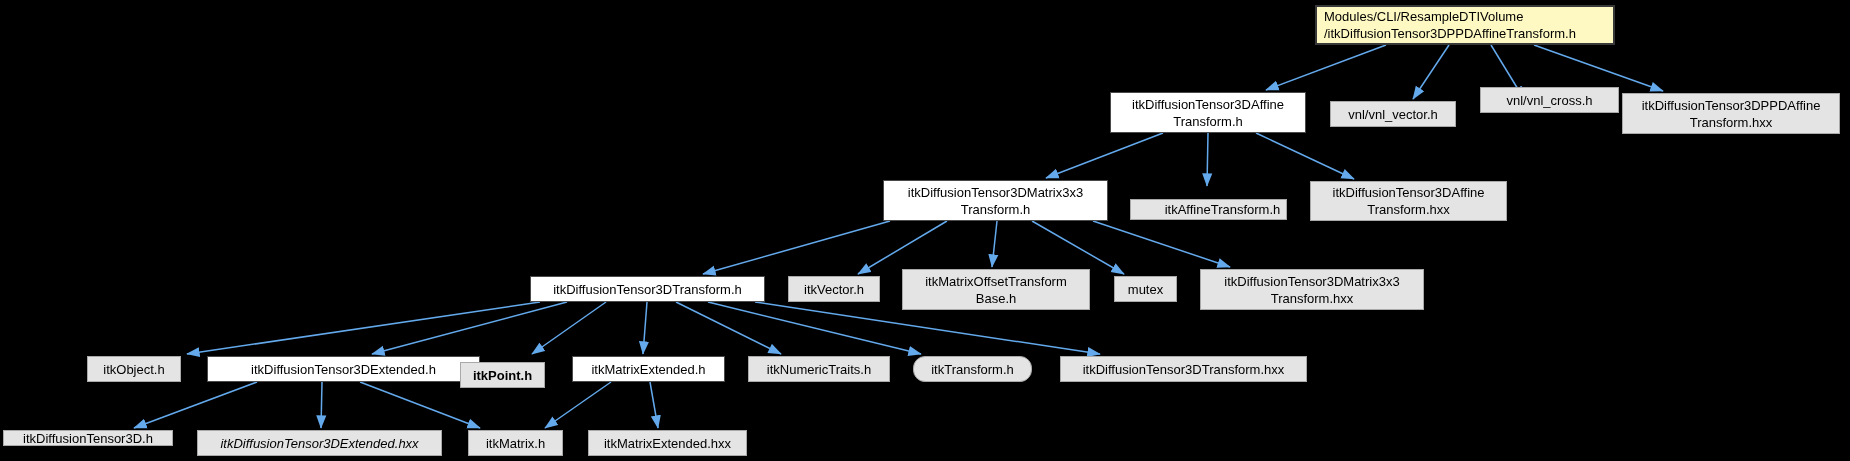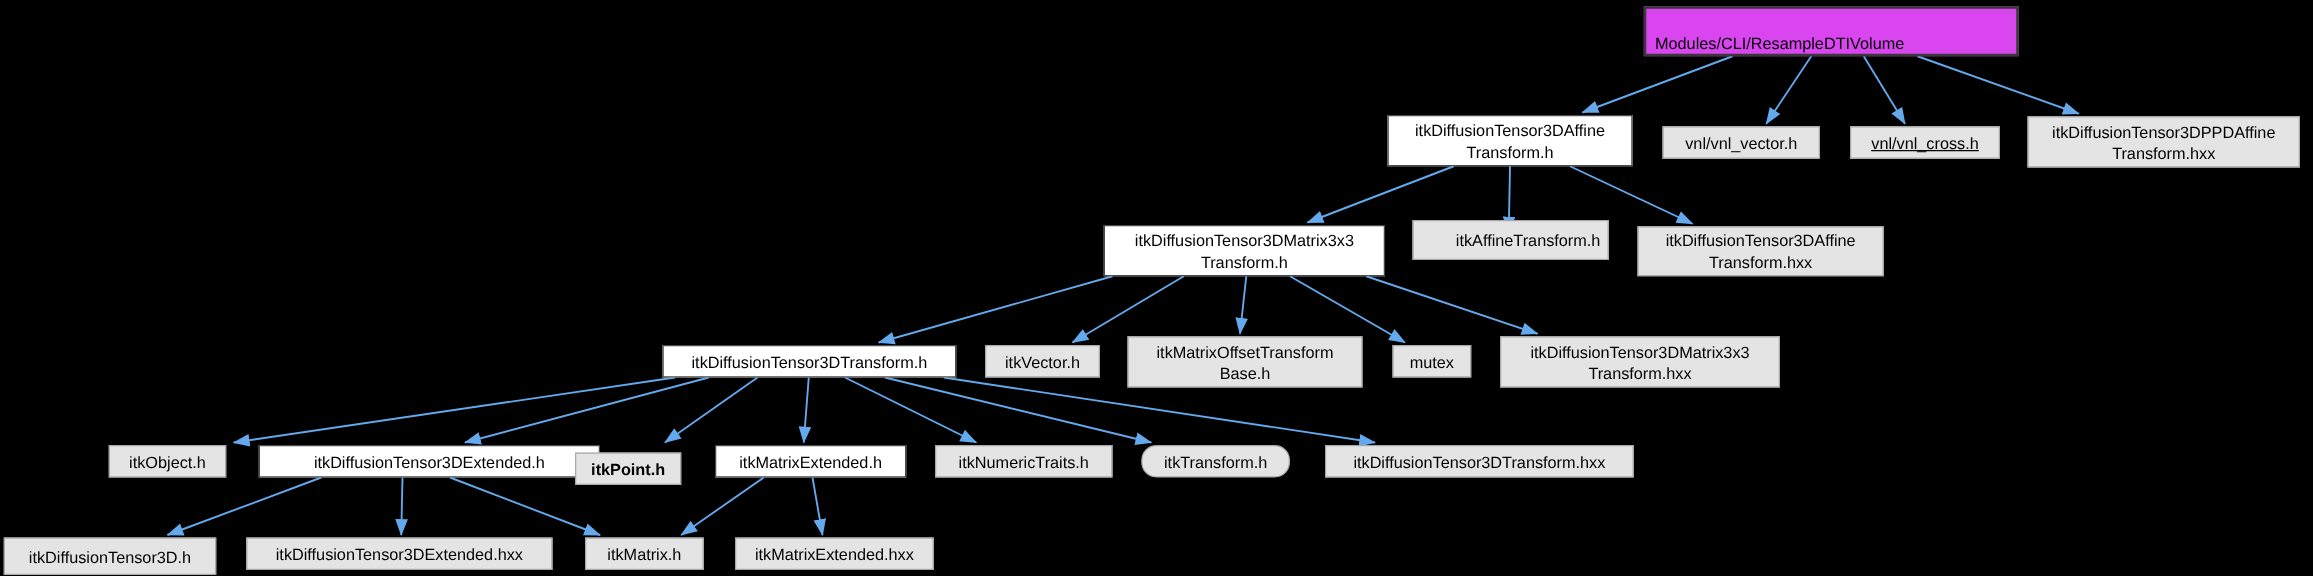--- a/index.html
+++ b/index.html
@@ -19,21 +19,21 @@
     box-sizing:border-box;
     display:flex; flex-direction:column;
     justify-content:center; align-items:center;
     font-size:13px; line-height:17px;
     color:#000;
     white-space:nowrap;
     z-index:2;
   }
   .node.internal { background:#ffffff; border:1.5px solid #4a4a4a; }
   .node.leaf     { background:#e4e4e4; border:1.5px solid #a9a9a9; }
-  .node.focal    { background:#d946ef; border:2px solid #383838;justify-content:flex-end; }
+  .node.focal    { background:#fef9c3; border:2px solid #383838; }
   .node.left     { align-items:flex-start; padding-left:7px; }
 </style>
 </head>
 <body style="background: rgb(0, 0, 0);">
 
 <div class="canvas" style="background: rgb(0, 0, 0);">
   <svg class="edge-layer" width="1850" height="461" viewBox="0 0 1850 461" xmlns="http://www.w3.org/2000/svg">
     <defs>
       <marker id="arrowhead" viewBox="0 0 10 8" refX="9" refY="4" markerWidth="9.5" markerHeight="7.5" orient="auto">
         <path d="M0,0.4 L9.6,4 L0,7.6 z" fill="#63a9ec"></path>
@@ -62,40 +62,41 @@
         <line x1="257" y1="382" x2="134" y2="428" stroke="#63a9ec" stroke-width="1.5" marker-end="url(#arrowhead)"></line>
         <line x1="322" y1="382" x2="321" y2="428" stroke="#63a9ec" stroke-width="1.5" marker-end="url(#arrowhead)"></line>
         <line x1="360" y1="382" x2="480" y2="428" stroke="#63a9ec" stroke-width="1.5" marker-end="url(#arrowhead)"></line>
         <line x1="611" y1="382" x2="545" y2="428" stroke="#63a9ec" stroke-width="1.5" marker-end="url(#arrowhead)"></line>
         <line x1="650" y1="382" x2="658" y2="428" stroke="#63a9ec" stroke-width="1.5" marker-end="url(#arrowhead)"></line>
       </g>
   </svg>
   <div id="nodes">
       <div class="node focal left" style="left: 1315px; top: 5px; width: 300px; height: 40px;">
         <span>Modules/CLI/ResampleDTIVolume</span>
+        <span>/itkDiffusionTensor3DPPDAffineTransform.h</span>
       </div>
       <div class="node internal" style="left: 1110px; top: 92px; width: 196px; height: 41px;">
         <span>itkDiffusionTensor3DAffine</span>
         <span>Transform.h</span>
       </div>
       <div class="node leaf" style="left: 1330px; top: 101px; width: 126px; height: 26px;">
         <span>vnl/vnl_vector.h</span>
       </div>
-      <div class="node leaf" style="left: 1480px; top: 101px; width: 120px; height: 26px; text-decoration: underline;">
+      <div class="node leaf" style="left: 1480px; top: 87px; width: 139px; height: 26px;">
         <span>vnl/vnl_cross.h</span>
       </div>
       <div class="node leaf" style="left: 1622px; top: 93px; width: 218px; height: 41px;">
         <span>itkDiffusionTensor3DPPDAffine</span>
         <span>Transform.hxx</span>
       </div>
       <div class="node internal" style="left: 883px; top: 180px; width: 225px; height: 41px;">
         <span>itkDiffusionTensor3DMatrix3x3</span>
         <span>Transform.h</span>
       </div>
-      <div class="node leaf" style="left: 1130px; top: 176px; width: 157px; height: 32px; padding-left: 28px;">
+      <div class="node leaf" style="left: 1130px; top: 199px; width: 157px; height: 21px; padding-left: 28px;">
         <span>itkAffineTransform.h</span>
       </div>
       <div class="node leaf" style="left: 1310px; top: 181px; width: 197px; height: 40px;">
         <span>itkDiffusionTensor3DAffine</span>
         <span>Transform.hxx</span>
       </div>
       <div class="node internal" style="left: 530px; top: 276px; width: 235px; height: 26px;">
         <span>itkDiffusionTensor3DTransform.h</span>
       </div>
       <div class="node leaf" style="left: 788px; top: 276px; width: 92px; height: 26px;">
@@ -126,24 +127,24 @@
       </div>
       <div class="node leaf" style="left: 748px; top: 356px; width: 142px; height: 26px;">
         <span>itkNumericTraits.h</span>
       </div>
       <div class="node leaf" style="left: 913px; top: 356px; width: 119px; height: 26px; border-radius: 12px;">
         <span>itkTransform.h</span>
       </div>
       <div class="node leaf" style="left: 1060px; top: 356px; width: 247px; height: 26px;">
         <span>itkDiffusionTensor3DTransform.hxx</span>
       </div>
-      <div class="node leaf" style="left: 3px; top: 430px; width: 170px; height: 30px;">
+      <div class="node leaf" style="left: 3px; top: 430px; width: 170px; height: 16px;">
         <span>itkDiffusionTensor3D.h</span>
       </div>
-      <div class="node leaf" style="left: 197px; top: 430px; width: 245px; height: 26px;">
+      <div class="node leaf" style="left: 197px; top: 430px; width: 245px; height: 26px; font-style: italic;">
         <span>itkDiffusionTensor3DExtended.hxx</span>
       </div>
       <div class="node leaf" style="left: 468px; top: 430px; width: 95px; height: 26px; text-align: right;">
         <span>itkMatrix.h</span>
       </div>
       <div class="node leaf" style="left: 588px; top: 430px; width: 159px; height: 26px;">
         <span>itkMatrixExtended.hxx</span>
       </div>
     </div>
 </div>

